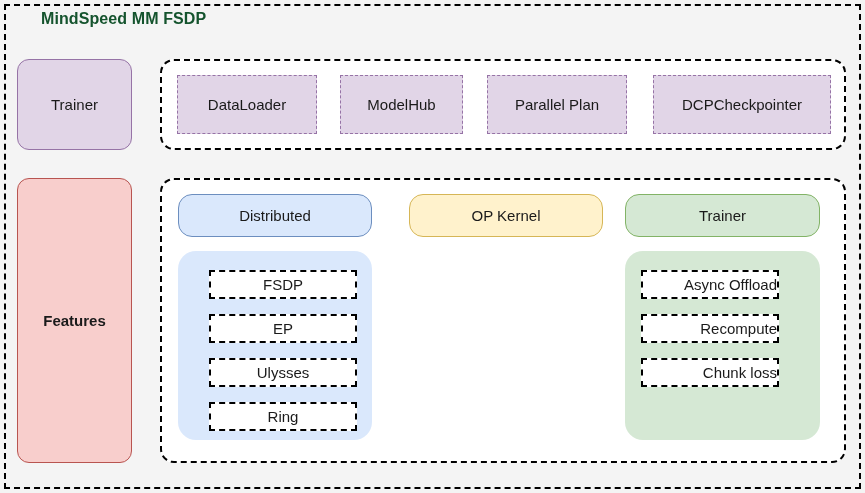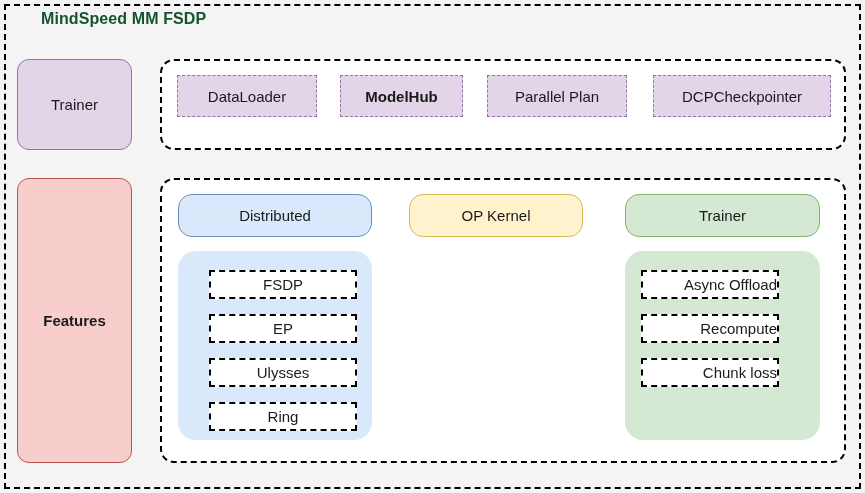--- a/index.html
+++ b/index.html
@@ -100,24 +100,24 @@
     position: absolute;
     box-sizing: border-box;
     display: flex;
     align-items: center;
     justify-content: center;
     background: #e1d5e7;
     border: 1.6px dashed #9673a6;
     font-size: 15px;
     color: #1a1a1a;
     top: 75px;
-    height: 42px;
+    height: 59px;
   }
   .component-chip.c0 { left: 177px; width: 140px; }
-  .component-chip.c1 { left: 340px; width: 123px; font-weight: bold; }
+  .component-chip.c1 { left: 340px; width: 123px; }
   .component-chip.c2 { left: 487px; width: 140px; }
   .component-chip.c3 { left: 653px; width: 178px; }
 
   
   .pillar-header {
     position: absolute;
     box-sizing: border-box;
     display: flex;
     align-items: center;
     justify-content: center;
@@ -125,21 +125,21 @@
     top: 194px;
     border-radius: 14px;
     font-size: 15px;
     color: #1a1a1a;
   }
   .pillar-header.p0 {
     left: 178px; width: 194px;
     background: #dae8fc; border: 1.6px solid #6c8ebf;
   }
   .pillar-header.p1 {
-    left: 409px; width: 174px;
+    left: 409px; width: 194px;
     background: #fff2cc; border: 1.6px solid #d6b656;
   }
   .pillar-header.p2 {
     left: 625px; width: 195px;
     background: #d5e8d4; border: 1.6px solid #82b366;
   }
 
   
   .pillar-body {
     position: absolute;

